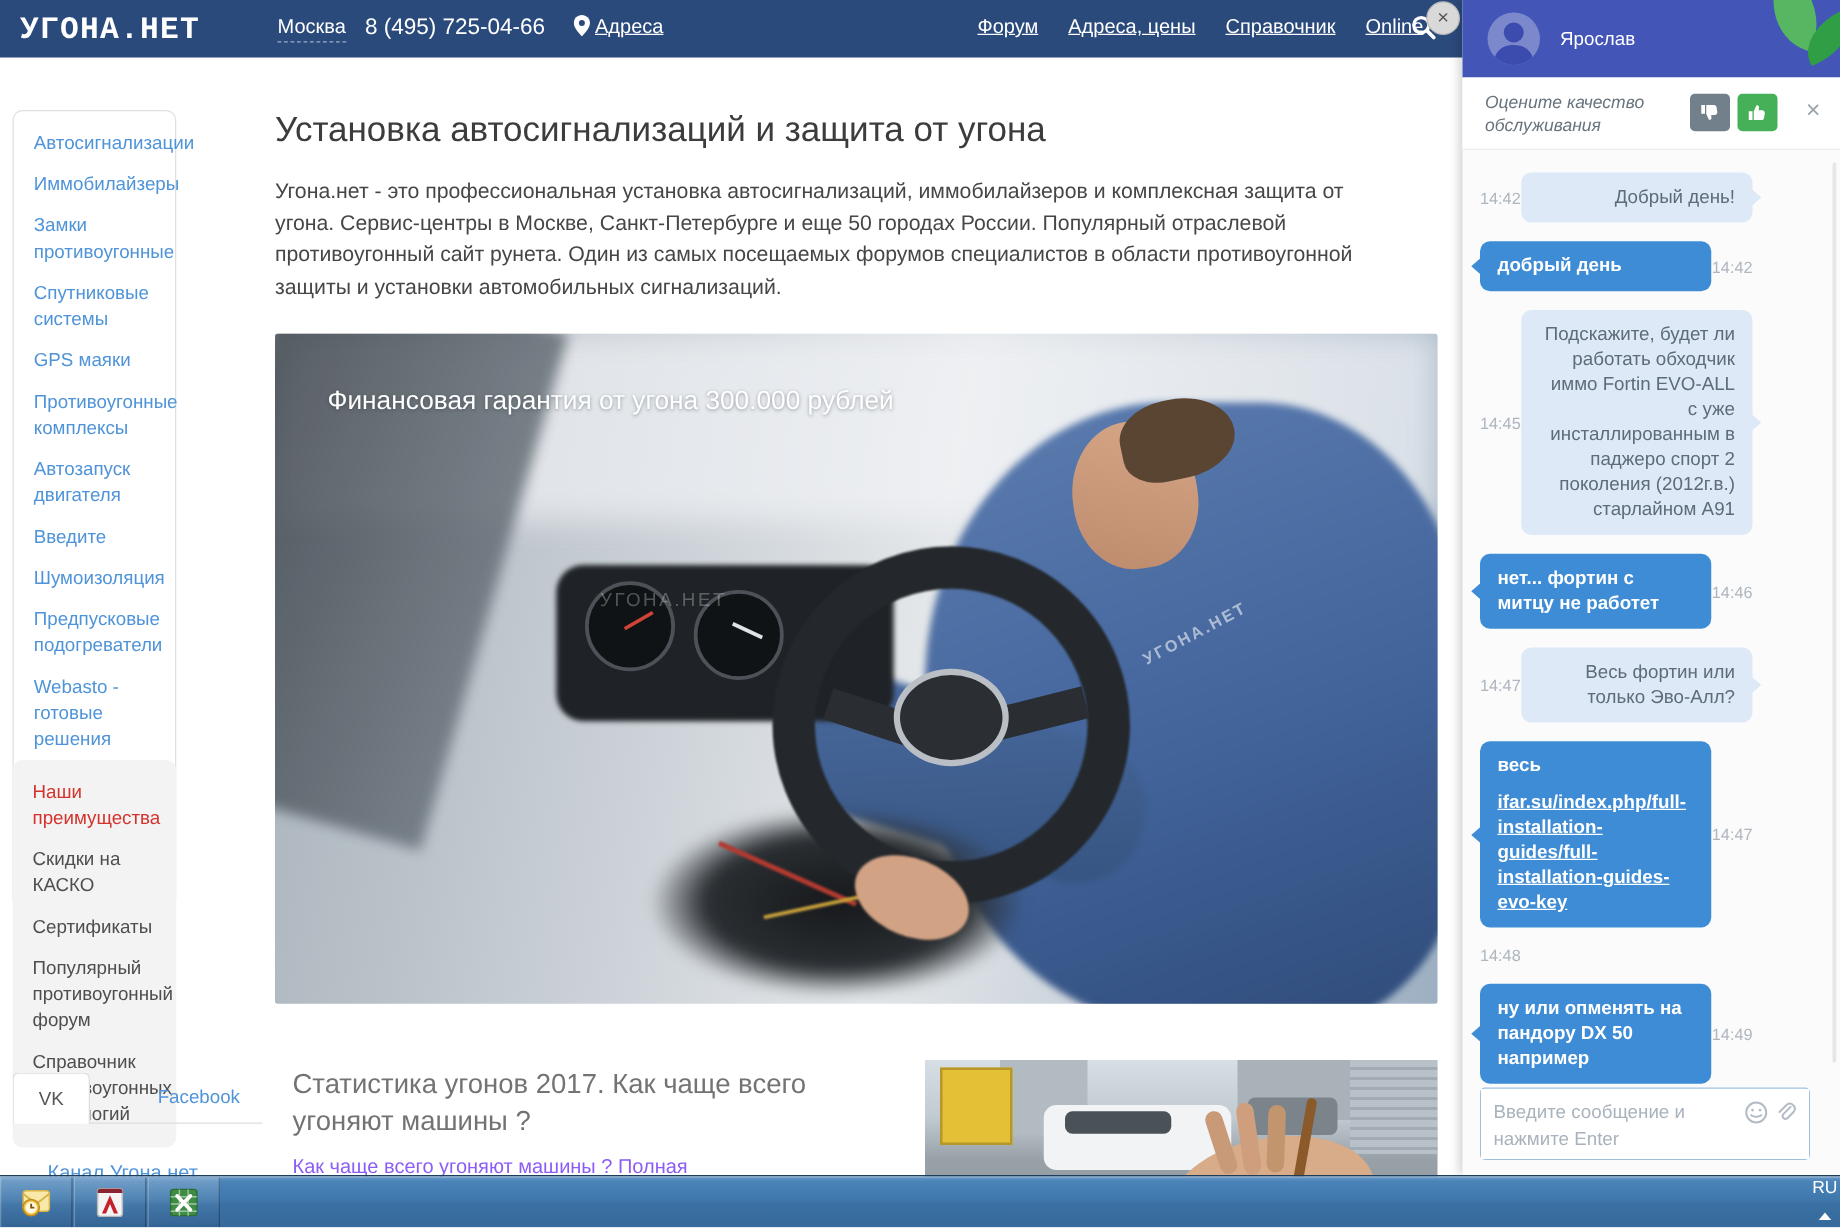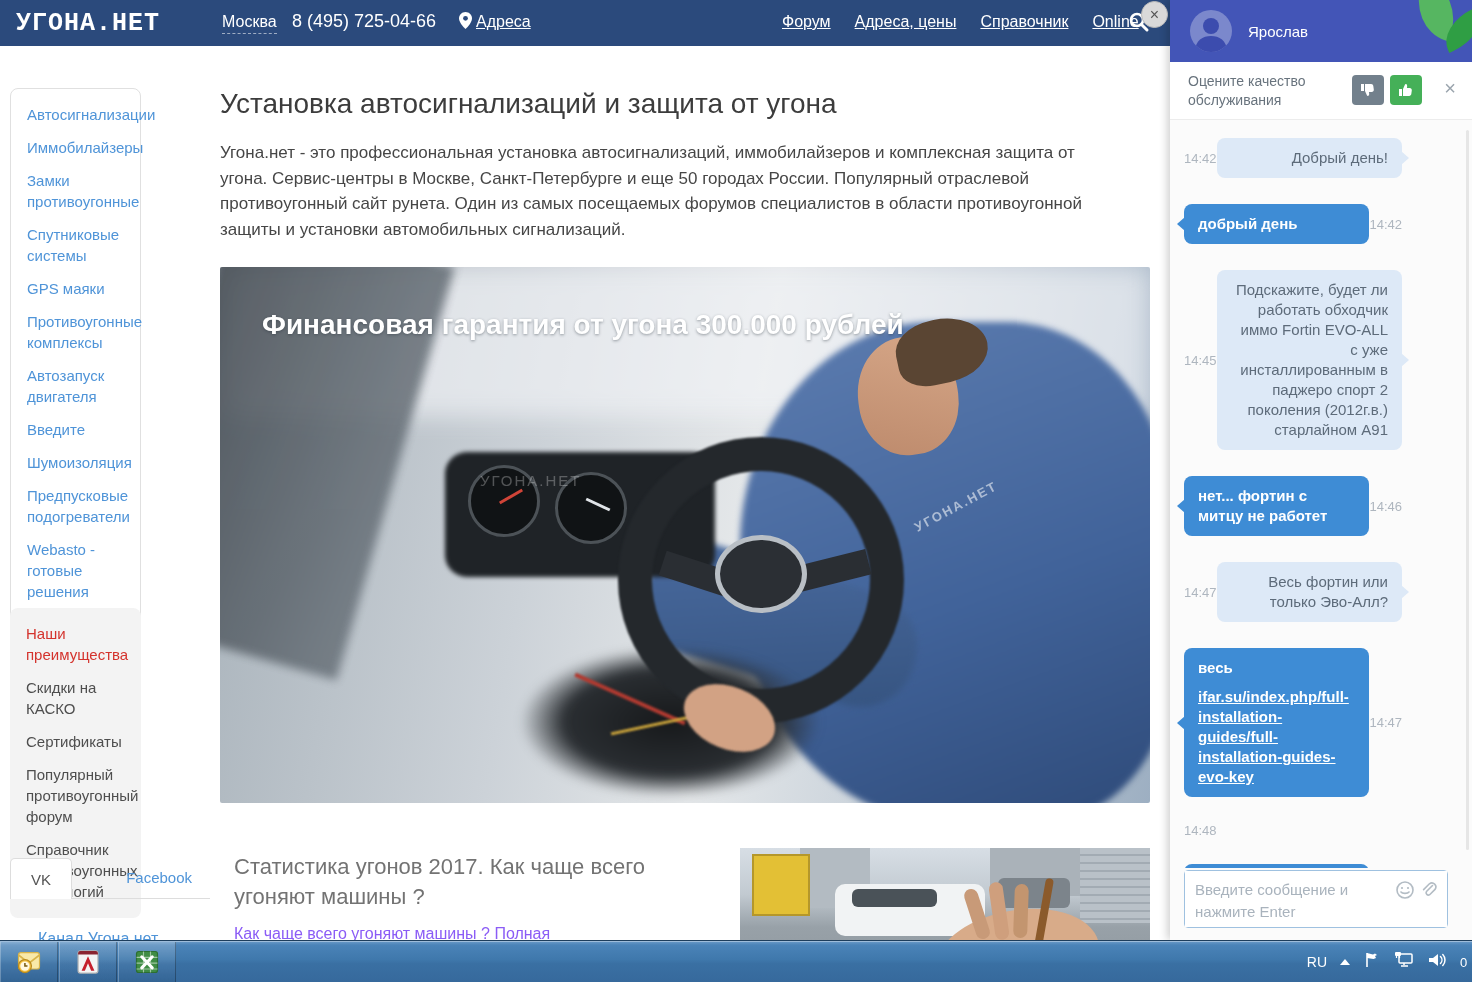--- a/index.html
+++ b/index.html
@@ -69,21 +69,21 @@
     background:linear-gradient(160deg,#4a6ba0,#35537f); transform:rotate(17deg); filter:blur(3px); }
   .hz-head { left:638px; top:70px; width:100px; height:118px; border-radius:50% 50% 46% 46%;
     background:linear-gradient(200deg,#d6a788,#bd8a6c); transform:rotate(-8deg); }
   .hz-hair { left:676px; top:52px; width:92px; height:64px; border-radius:50% 60% 55% 40%;
     background:#5a4533; transform:rotate(-12deg); }
   .hz-hand { left:462px; top:420px; width:95px; height:62px; border-radius:50%;
     background:#d2a284; transform:rotate(22deg); filter:blur(1px); }
   .hz-wm { left:690px; top:232px; color:rgba(255,255,255,.55); font-size:13px; letter-spacing:2px;
     transform:rotate(-28deg); font-weight:bold; }
   .hz-wm2 { left:260px; top:205px; color:rgba(255,255,255,.28); font-size:15px; letter-spacing:2px; }
-  .hero-caption { left:42px; top:42px; color:#fff; font-size:28px; font-weight:700;
+  .hero-caption { left:42px; top:42px; color:#fff; font-size:21px; font-weight:400;
     text-shadow:0 1px 3px rgba(40,50,60,.45); white-space:nowrap; }
 
   .article-title { position:absolute; left:234px; top:852px; width:430px; font-size:22px;
     line-height:30px; font-weight:400; color:#737373; }
   .article-teaser { position:absolute; left:234px; top:925px; width:430px; font-size:16px; color:#8b5cf6; }
 
   .article-img { position:absolute; left:740px; top:848px; width:410px; height:132px; overflow:hidden;
     background:linear-gradient(#d7dee5 0%,#c2cad1 35%,#98a1a8 60%,#8e979e 100%); }
   .article-img * { position:absolute; }
   .ai-b1 { left:60px; top:0; width:70px; height:60px; background:#b3bbc2; }
@@ -107,30 +107,30 @@
     box-shadow:-3px 0 8px rgba(0,0,0,.18); z-index:40; }
   .chat-head { position:absolute; left:0; top:0; width:302px; height:62px; background:#4355b7; overflow:hidden; }
   .leaf1 { position:absolute; right:14px; top:-16px; width:44px; height:52px; background:#56b661;
     border-radius:0 90% 0 90%; transform:rotate(18deg); }
   .leaf2 { position:absolute; right:-6px; top:8px; width:30px; height:44px; background:#2f9e44;
     border-radius:0 90% 0 90%; transform:rotate(65deg); }
   .chat-avatar { position:absolute; left:20px; top:10px; width:42px; height:42px; border-radius:50%;
     background:rgba(255,255,255,.30); overflow:hidden; }
   .chat-name { position:absolute; left:78px; top:23px; color:#fff; font-size:15px; }
   .rate-bar { position:absolute; left:0; top:62px; width:302px; height:58px; background:#fff;
-    border-bottom:1px solid #ececec; }
+    border-bottom:1px solid #ececec;font-style:italic; }
   .rate-label { position:absolute; left:18px; top:10px; width:160px; font-size:14px; line-height:19px; color:#68737d; }
   .rate-btn { position:absolute; top:13px; width:32px; height:30px; border-radius:4px; border:none;
     display:flex; align-items:center; justify-content:center; cursor:pointer; }
   .rate-down { right:88px; background:#72808c; }
   .rate-up { right:50px; background:#45b058; }
   .rate-close { position:absolute; right:16px; top:16px; font-size:20px; color:#9aa4ad; cursor:pointer; line-height:1; }
 
   .chat-msgs { position:absolute; left:0; top:120px; width:246px; height:748px; overflow:hidden;
-    padding:18px 14px 0 14px; display:flex; flex-direction:column; gap:26px; }
+    padding:18px 14px 0 14px; display:flex; flex-direction:column; gap:15px; }
   .msg-row { position:relative; display:flex; align-items:center; width:100%; }
   .msg-time { font-size:13px; color:#aeb6bf; white-space:nowrap; }
   .bubble { position:relative; width:213px; border-radius:8px; padding:10px 14px; font-size:15px; line-height:20px; }
   .from-visitor .bubble { margin-left:auto; background:#dde9f7; color:#5d6b7a; text-align:right; }
   .from-visitor .bubble::after { content:""; position:absolute; right:-7px; top:50%; margin-top:-7px;
     border-left:8px solid #dde9f7; border-top:7px solid transparent; border-bottom:7px solid transparent; }
   .from-operator .bubble { order:1; background:#3e8cd5; color:#fff; font-weight:bold; text-align:left; }
   .from-operator .bubble::after { content:""; position:absolute; left:-7px; top:50%; margin-top:-7px;
     border-right:8px solid #3e8cd5; border-top:7px solid transparent; border-bottom:7px solid transparent; }
   .from-operator .msg-time { order:2; margin-left:auto; }
@@ -150,21 +150,21 @@
     line-height:25px; z-index:50; cursor:pointer; }
 
   
   .taskbar { position:absolute; left:0; bottom:0; width:1472px; height:42px; z-index:60;
     background:linear-gradient(#6d9cc9 0%, #4a83b8 10%, #3f78ac 45%, #3a70a3 55%, #36699c 100%);
     border-top:1px solid #1d3d5c; box-shadow:inset 0 1px 0 rgba(255,255,255,.35); }
   .tb-btn { position:absolute; top:1px; height:40px; width:58px; cursor:pointer;
     background:linear-gradient(rgba(255,255,255,.22), rgba(255,255,255,.04) 60%, rgba(0,0,0,.05));
     border-left:1px solid rgba(255,255,255,.25); border-right:1px solid rgba(0,0,0,.28);
     display:flex; align-items:center; justify-content:center; }
-  .tray { position:absolute; right:0; top:0; height:42px; display:flex; align-items:center; gap:13px; padding-right:2px; }
+  .tray { position:absolute; right:0; top:0; height:42px; display:flex; align-items:center; gap:13px; padding-right:2px;flex-direction:column; }
   .tray-lang { color:#fff; font-size:14px; cursor:pointer; }
   .tray-up { width:0; height:0; border-left:5px solid transparent; border-right:5px solid transparent;
     border-bottom:6px solid #fff; cursor:pointer; }
   .tray-clock { color:#fff; font-size:13px; width:10px; overflow:hidden; }
 </style>
 </head>
 <body>
 
 <div class="page">
 

